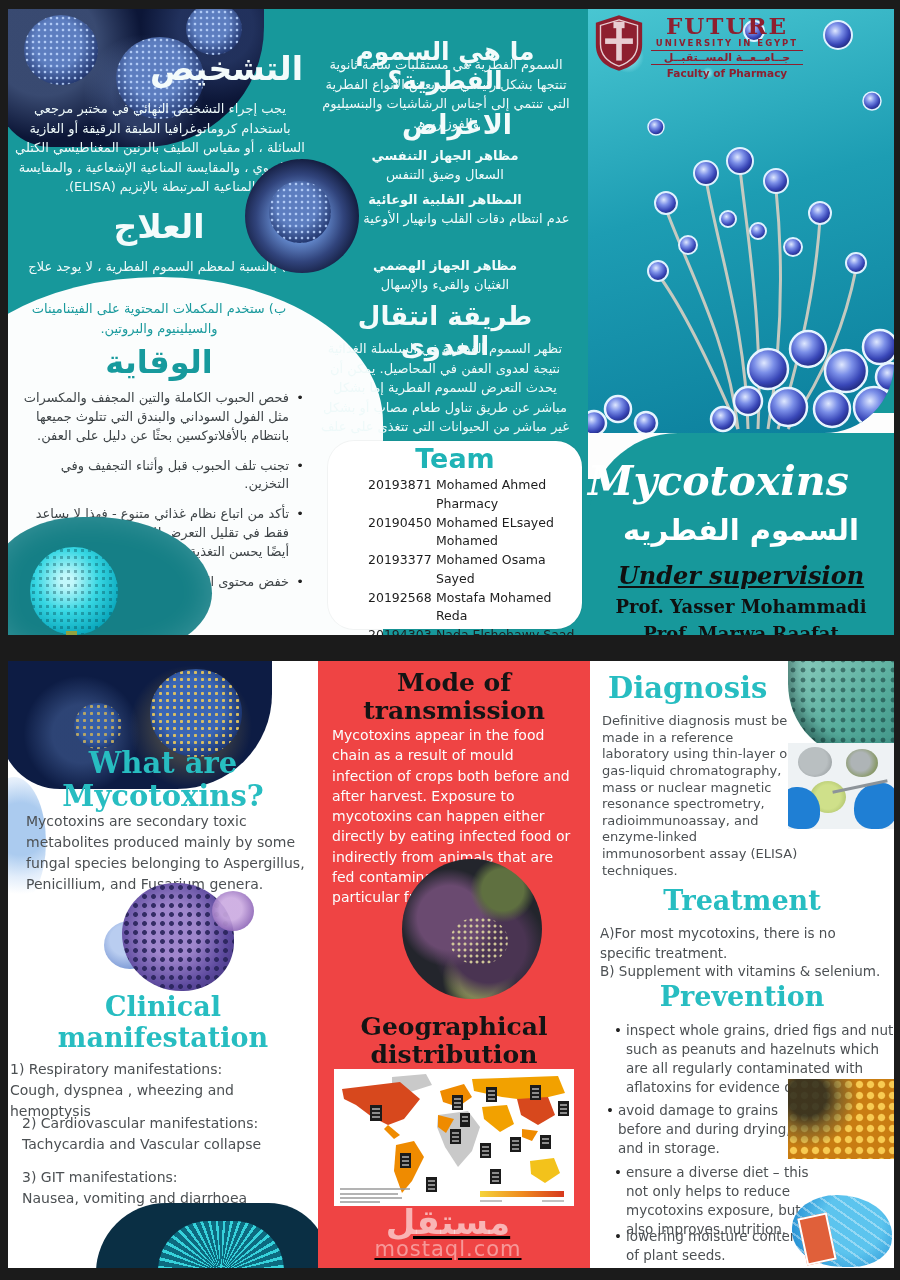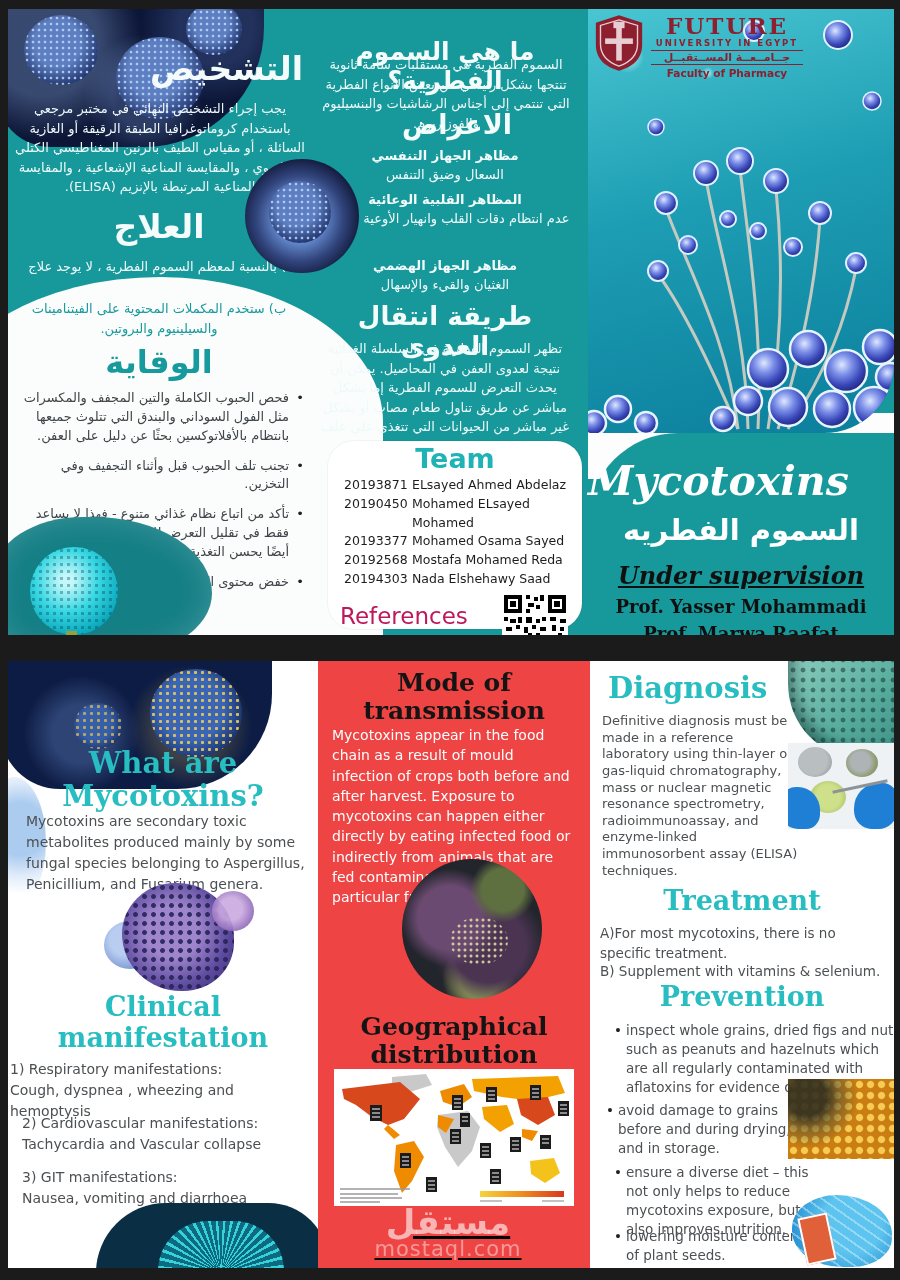--- a/index.html
+++ b/index.html
@@ -50,21 +50,21 @@
   .tp-stem{position:absolute;left:58px;top:622px;width:11px;height:18px;background:#93a23f;}
 
   .sym-h{color:#f2fbfb;font-size:13px;line-height:1.45;text-align:center;}
   .tp-mid .tp-h1{font-size:27px;}
 
   .team-card{position:absolute;left:18px;top:432px;width:254px;height:188px;background:#fff;border-radius:26px;
     box-shadow:0 0 0 1px rgba(0,0,0,.04);}
   .team-title{text-align:center;color:#1fb3b6;font-weight:bold;font-size:27px;margin-top:2px;}
   .team-rows{margin:2px 0 0 16px;}
   .team-row{display:flex;font-size:12.5px;color:#1d1d1d;line-height:1.5;}
-  .team-row .tid{width:68px;flex:0 0 68px;}
+  .team-row .tid{width:68px;flex:0 0 68px;margin-left:24px;}
   .refs-row{display:flex;align-items:flex-start;justify-content:space-between;margin:4px 14px 0 12px;}
   .refs-label{color:#be185d;font-size:23px;margin-top:10px;}
 
   .tp-micro{position:absolute;left:0;top:0;width:306px;height:424px;overflow:hidden;
     background:linear-gradient(165deg,#49c6d2 0%,#1d9db3 45%,#0b7e9c 100%);
     border-bottom-right-radius:70px;}
   .tp-whiteband{position:absolute;left:0;top:404px;width:306px;height:66px;background:#fdfdfd;}
   .tp-titlepanel{position:absolute;left:0;top:424px;width:306px;height:202px;background:#17989b;
     border-top-left-radius:90px;}
   .logo{position:absolute;left:6px;top:5px;display:flex;gap:7px;align-items:flex-start;z-index:3;}
@@ -216,21 +216,21 @@
       </div>
 
       <div class="abs tp-h1 ar" style="left:0;width:270px;top:292px;text-align:center;font-size:26px;">طريقة انتقال العدوى</div>
       <div class="abs tp-body ar" style="left:6px;width:258px;top:330px;">تظهر السموم الفطرية في السلسلة الغذائية نتيجة لعدوى العفن في المحاصيل. يمكن أن يحدث التعرض للسموم الفطرية إما بشكل مباشر عن طريق تناول طعام مصاب أو بشكل غير مباشر من الحيوانات التي تتغذى على علف ملوث ، وخاصة من الحليب</div>
 
       <div class="team-card">
         <div class="team-title">Team</div>
         <div class="team-rows">
           <div class="team-row">
               <span class="tid">20193871</span>
-              <span>ELsayed Ahmed Abdelaz</span>
+              <span>Mohamed Ahmed Pharmacy</span>
             </div>
           <div class="team-row">
               <span class="tid">20190450</span>
               <span>Mohamed ELsayed Mohamed</span>
             </div>
           <div class="team-row">
               <span class="tid">20193377</span>
               <span>Mohamed Osama Sayed</span>
             </div>
           <div class="team-row">

